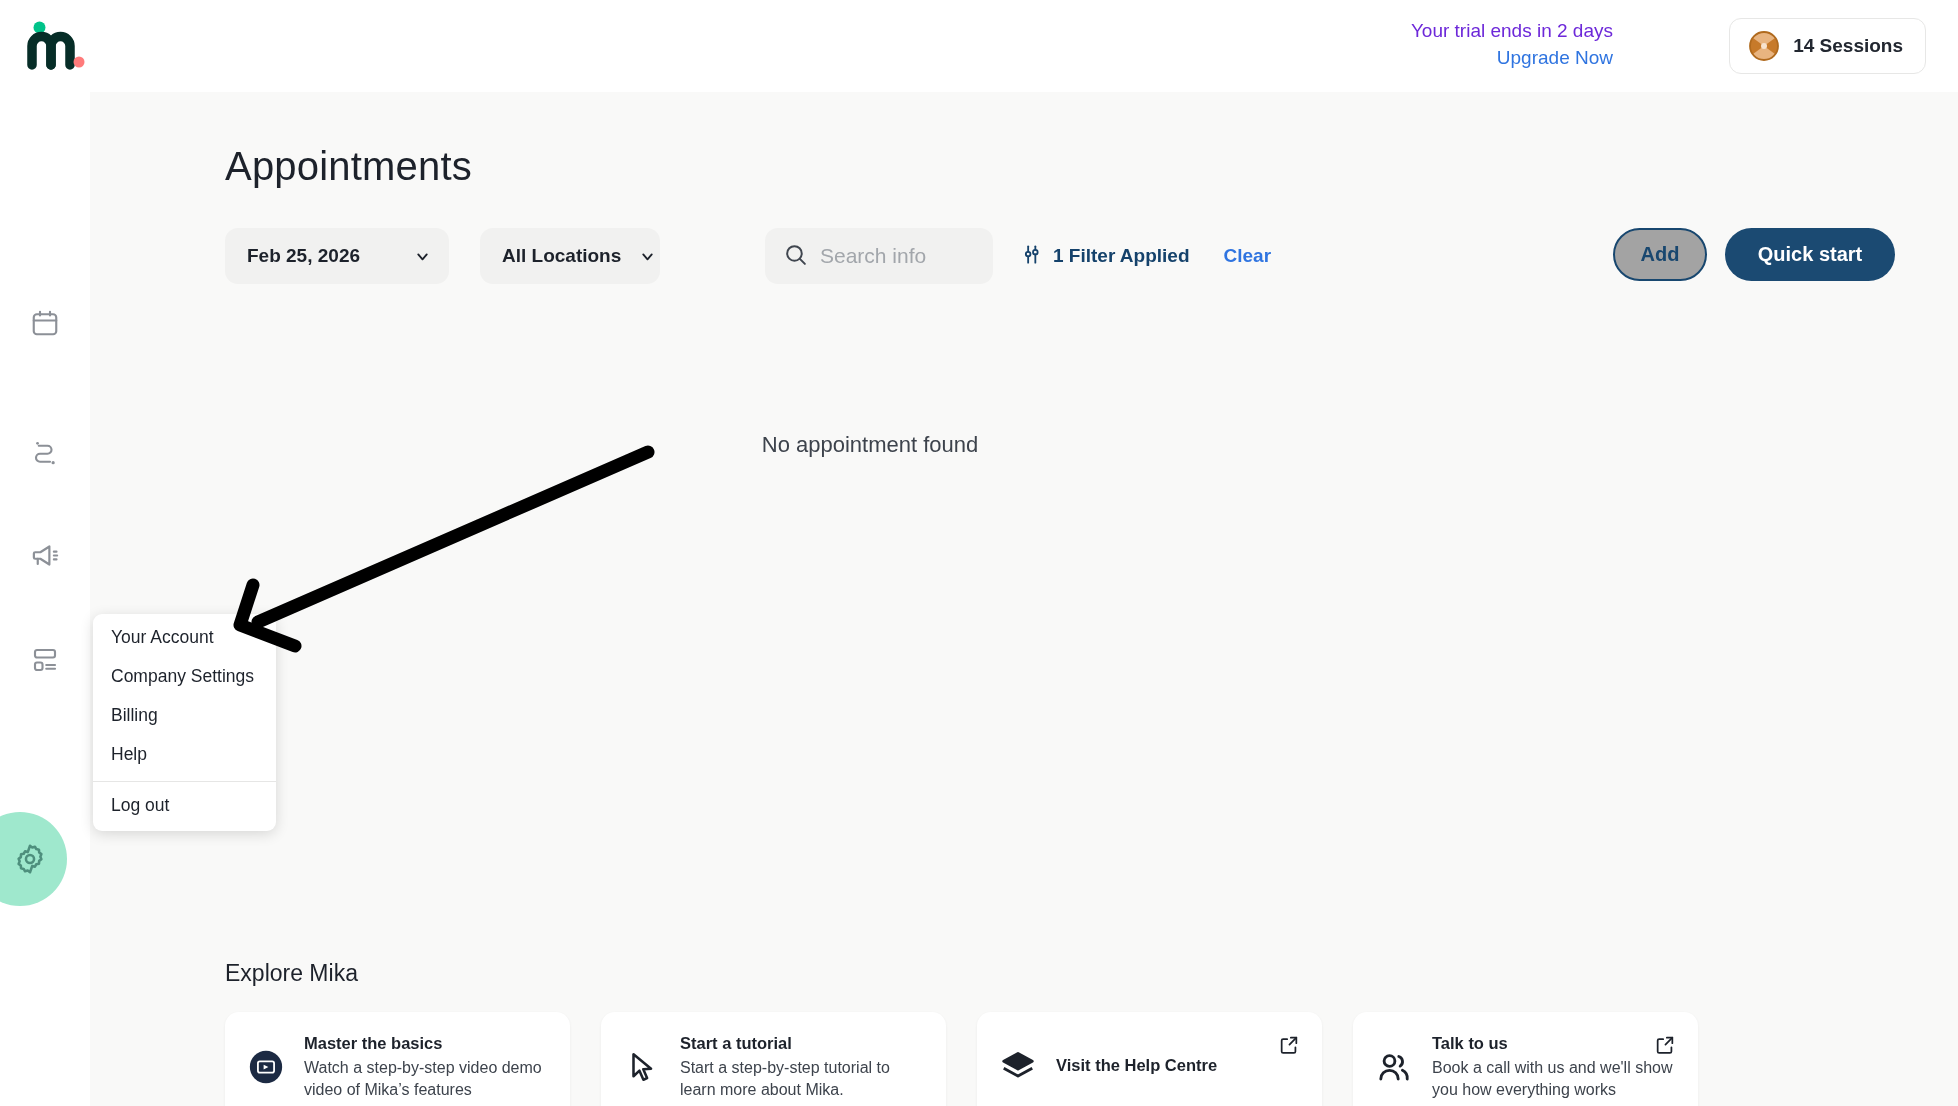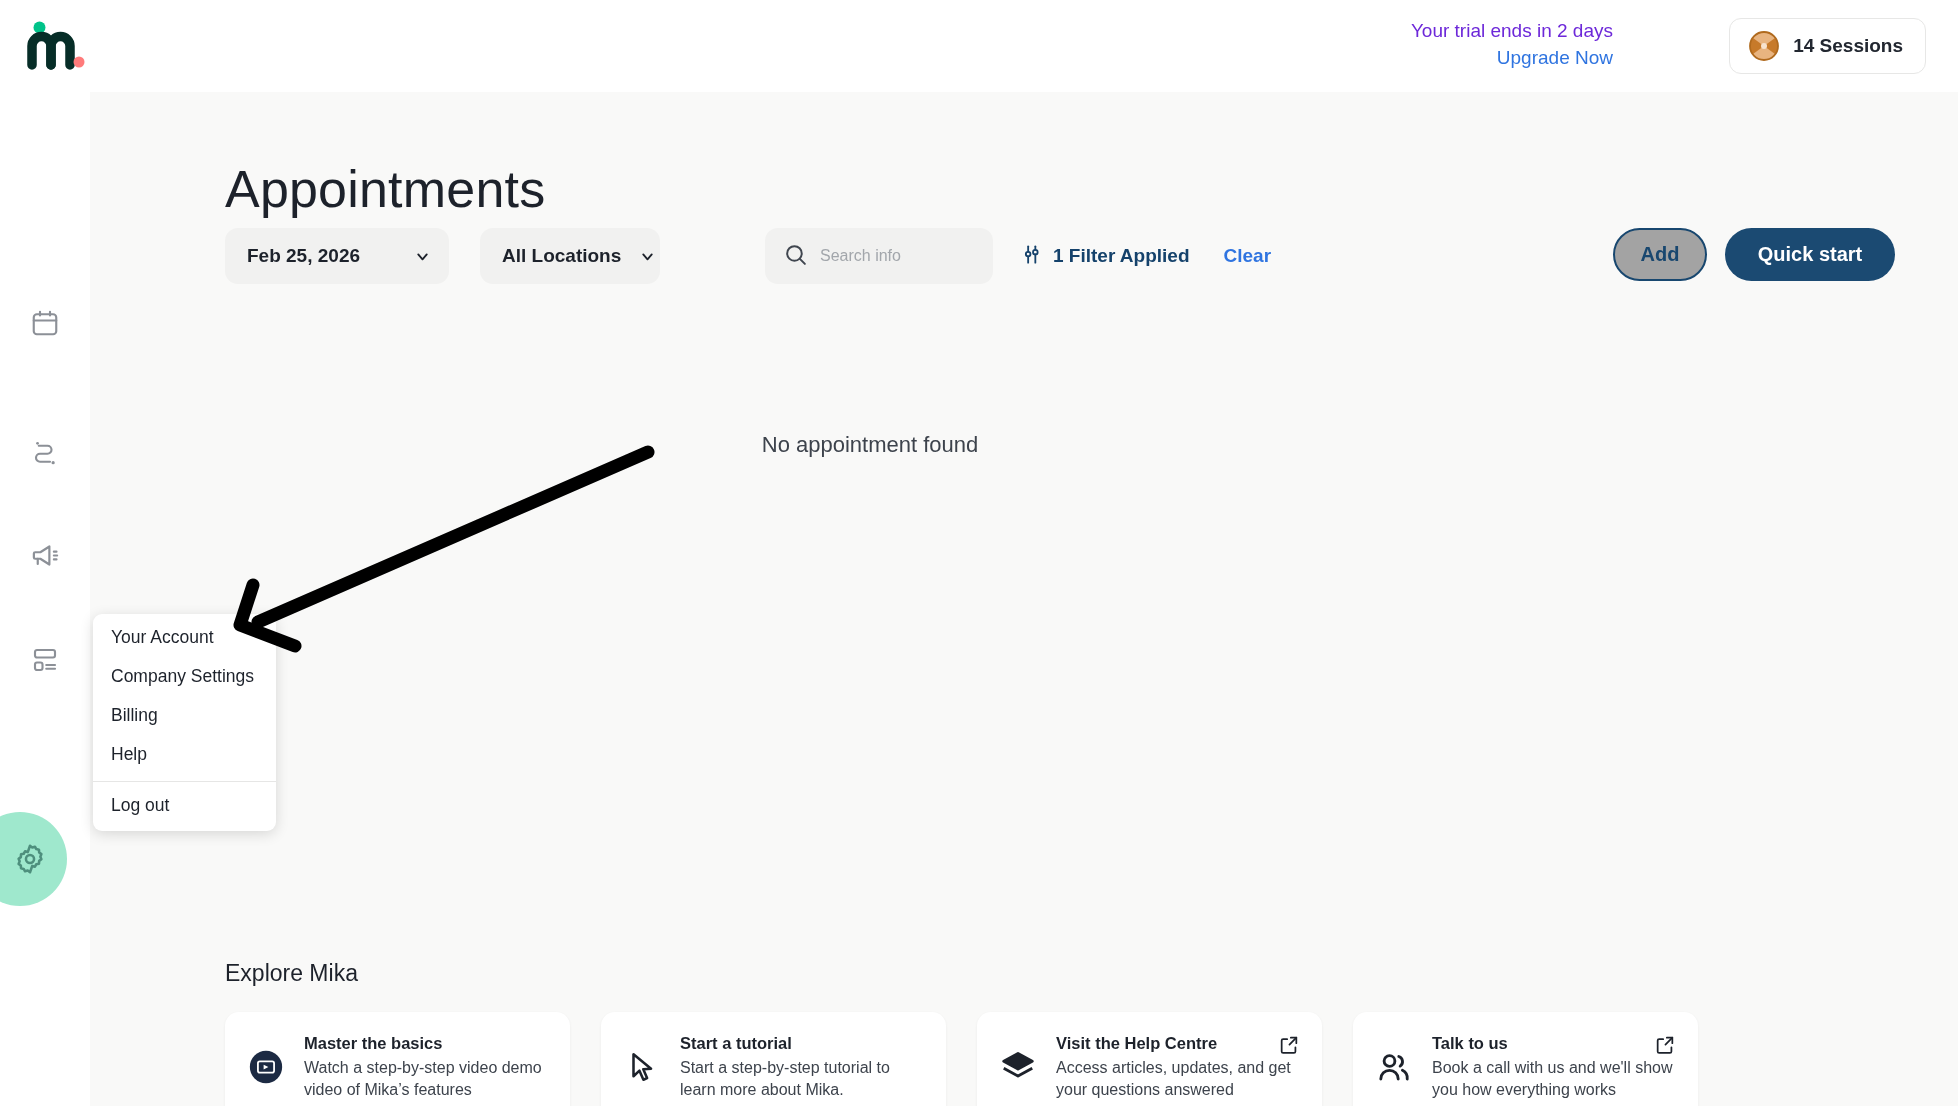--- a/index.html
+++ b/index.html
@@ -49,40 +49,40 @@
     background: #9fe8cd; display: flex; align-items: center; justify-content: center;
     padding-left: 20px; cursor: pointer; z-index: 22;
   }
 
   
   .content {
     position: absolute; left: 90px; top: 92px;
     width: 1868px; height: 1014px; background: #f9f9f8;
   }
   .page-title {
-    position: absolute; left: 135px; top: 67px;
-    font-size: 52px; color: #1d222b; font-weight: 400; letter-spacing: .2px;
+    position: absolute; left: 135px; top: 52px;
+    font-size: 40px; color: #1d222b; font-weight: 400; letter-spacing: .2px;
   }
 
   
   .toolbar { position: absolute; left: 135px; top: 136px; height: 56px; }
   .pill-select {
     position: absolute; height: 56px; border-radius: 13px; background: #f1f1f0;
     display: flex; align-items: center; padding: 0 18px 0 22px; cursor: pointer;
   }
   .pill-select .lbl { font-size: 19px; font-weight: bold; color: #1d222b; white-space: nowrap; }
   .pill-select .chev { margin-left: auto; padding-left: 18px; display: flex; }
   .search-pill {
     position: absolute; left: 540px; top: 0; width: 228px; height: 56px;
     border-radius: 13px; background: #f1f1f0; display: flex; align-items: center;
     padding: 0 16px 0 18px; gap: 12px; cursor: text;
   }
   .search-pill input {
     border: none; outline: none; background: transparent;
-    font-family: "Liberation Sans", sans-serif; font-size: 16px; color: #1d222b;
+    font-family: "Liberation Sans", sans-serif; font-size: 21px; color: #1d222b;
     width: 150px;
   }
   .search-pill input::placeholder { color: #a2a6ab; }
   .filter-group {
     position: absolute; left: 795px; top: 0; height: 56px;
     display: flex; align-items: center; gap: 10px;
   }
   .filter-label { font-size: 19px; font-weight: bold; color: #15426b; white-space: nowrap; }
   .clear-link { font-size: 19px; font-weight: bold; color: #2f74e0; margin-left: 24px; cursor: pointer; }
 
@@ -308,21 +308,20 @@
 
       <div class="card">
         <div class="card-icon">
           <svg width="36" height="36" viewBox="0 0 24 24" fill="none" stroke="#1d222b" stroke-width="1.9" stroke-linejoin="round">
             <polygon points="12,3 21.5,8.2 12,13.4 2.5,8.2" fill="#1d222b"></polygon>
             <polyline points="2.5,12.8 12,18 21.5,12.8"></polyline>
           </svg>
         </div>
         <div class="card-body">
           <div class="card-title">Visit the Help Centre</div>
-          <div class="card-desc">Access articles, updates, and get your questions answered</div>
         </div>
         <span class="ext-icon">
           <svg width="22" height="22" viewBox="0 0 24 24" fill="none" stroke="#1d222b" stroke-width="1.9" stroke-linecap="round" stroke-linejoin="round">
             <path d="M14 4 h6 v6"></path>
               <path d="M20 4 L12.5 11.5"></path>
             <path d="M19 14.5 V19 a1.6 1.6 0 0 1 -1.6 1.6 H5.6 A1.6 1.6 0 0 1 4 19 V7.2 A1.6 1.6 0 0 1 5.6 5.6 H10"></path>
           </svg>
         </span>
       </div>
 

